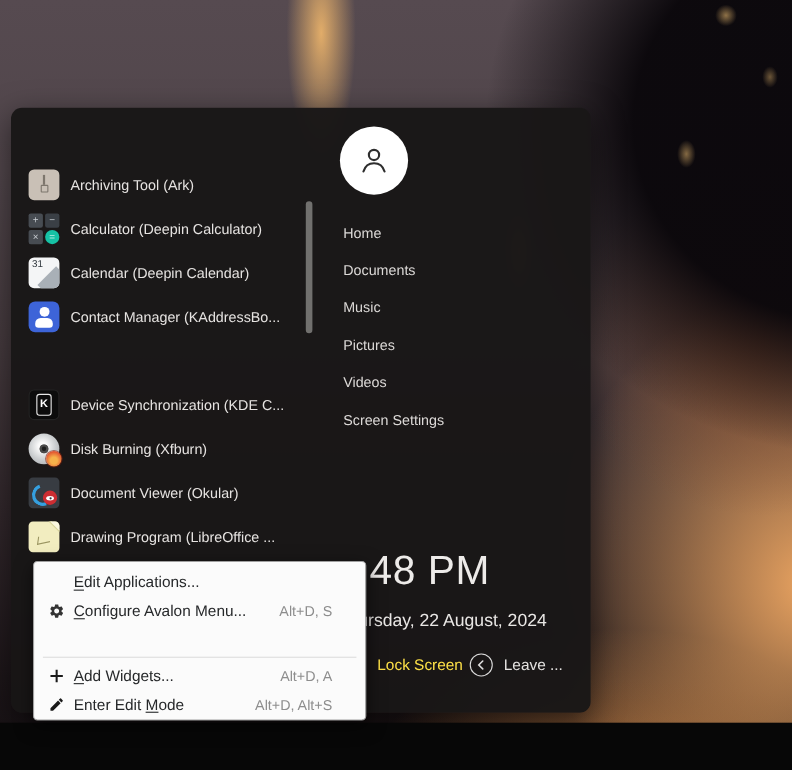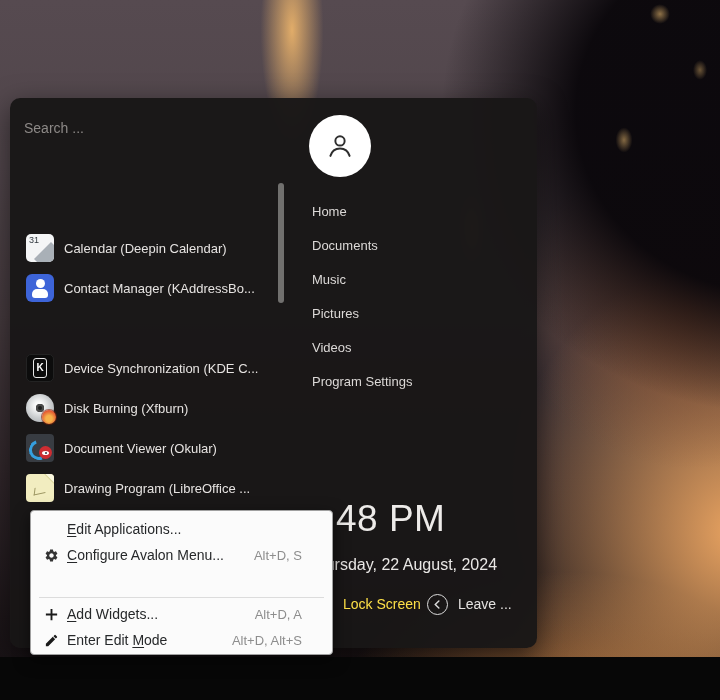--- a/index.html
+++ b/index.html
@@ -101,22 +101,34 @@
   
   .taskbar{position:absolute;left:0;top:657px;width:720px;height:43px;background:#070707;z-index:2;}
 </style>
 </head>
 <body>
 
 <div class="wallpaper"></div>
 
 <div class="launcher">
 
-  <input class="search-input" type="text" placeholder="Search ..." style="">
-
+
+  <div class="app-row" style="top:50px">
+    <span class="app-icon i-ark"></span>
+    <span class="app-label">Archiving Tool (Ark)</span>
+  </div>
+  <div class="app-row" style="top:90px">
+    <span class="app-icon i-calc">
+      <span class="t tl"></span>
+        <span class="t tr"></span>
+        <span class="t bl"></span>
+        <span class="t br"></span>
+    </span>
+    <span class="app-label">Calculator (Deepin Calculator)</span>
+  </div>
   <div class="app-row" style="top:130px">
     <span class="app-icon i-cal">
       <span class="glyph">31</span>
     </span>
     <span class="app-label">Calendar (Deepin Calendar)</span>
   </div>
   <div class="app-row" style="top:170px">
     <span class="app-icon i-con"></span>
     <span class="app-label">Contact Manager (KAddressBo...</span>
   </div>
@@ -147,21 +159,21 @@
     <svg width="36" height="36" viewBox="0 0 24 24">
       <circle cx="12" cy="8.6" r="3.1" fill="none" stroke="#2e2e2e" stroke-width="1.3"></circle>
       <path d="M5.6 18.6c1-3.4 3.4-5 6.4-5s5.4 1.6 6.4 5" fill="none" stroke="#2e2e2e" stroke-width="1.3" stroke-linecap="round"></path>
     </svg>
   </div>
   <div class="place" style="top:104px">Home</div>
   <div class="place" style="top:138px">Documents</div>
   <div class="place" style="top:172px">Music</div>
   <div class="place" style="top:206px">Pictures</div>
   <div class="place" style="top:240px">Videos</div>
-  <div class="place" style="top:274px">Program Settings</div>
+  <div class="place" style="top:274px">Screen Settings</div>
 
   <div class="clock-time">48 PM</div>
   <div class="clock-date">Thursday, 22 August, 2024</div>
 
   <div class="footer-lock">Lock Screen</div>
   <div class="leave-circle">
     <svg width="9" height="9" viewBox="0 0 10 10">
       <path d="M6.5 1L2.5 5l4 4" fill="none" stroke="#dcdcdc" stroke-width="1.6" stroke-linecap="round"></path>
     </svg>
   </div>

